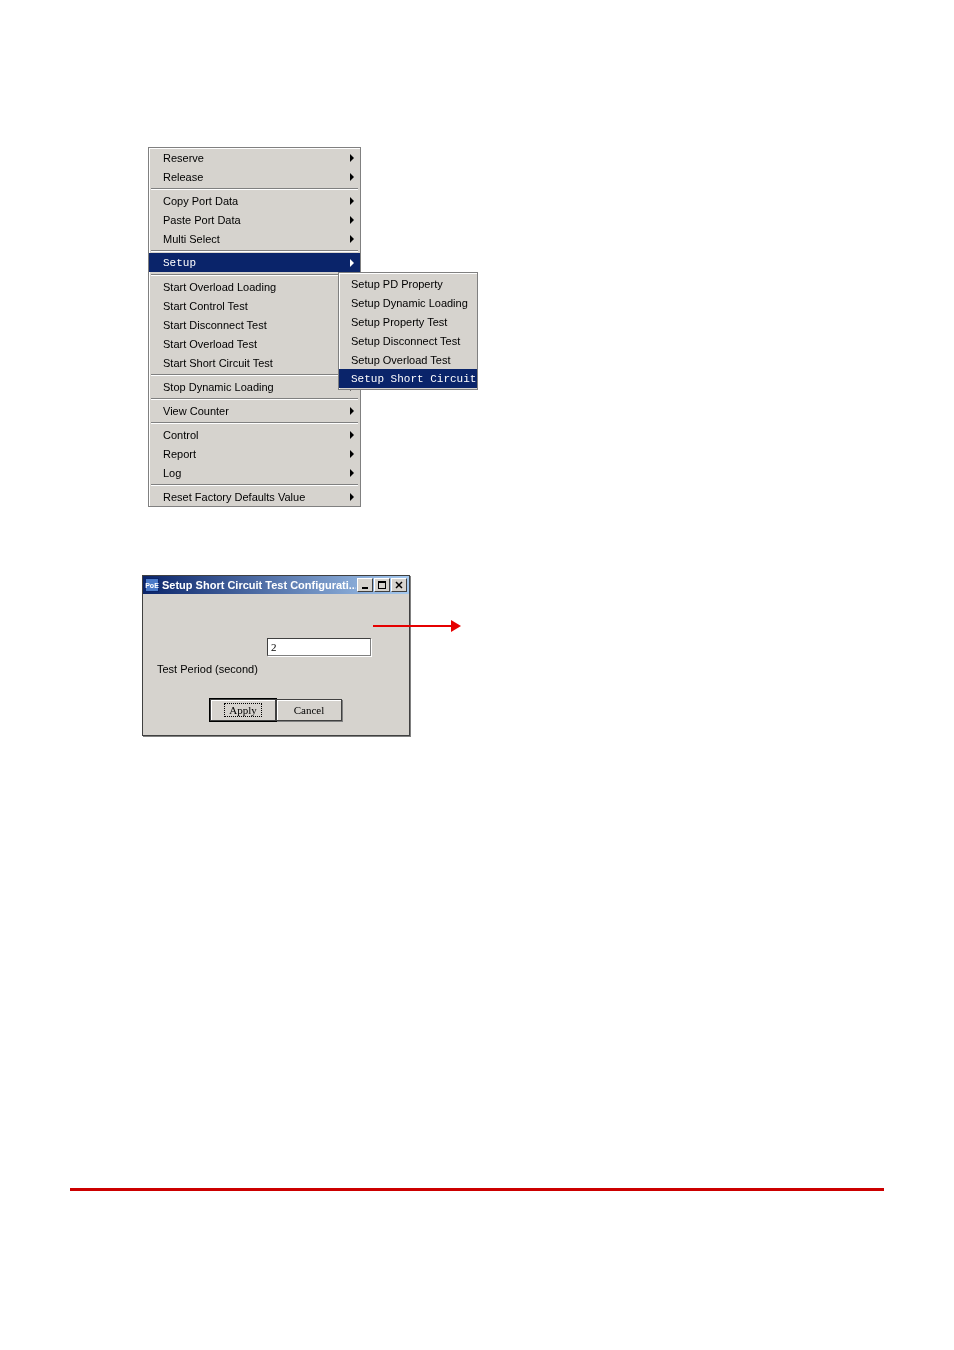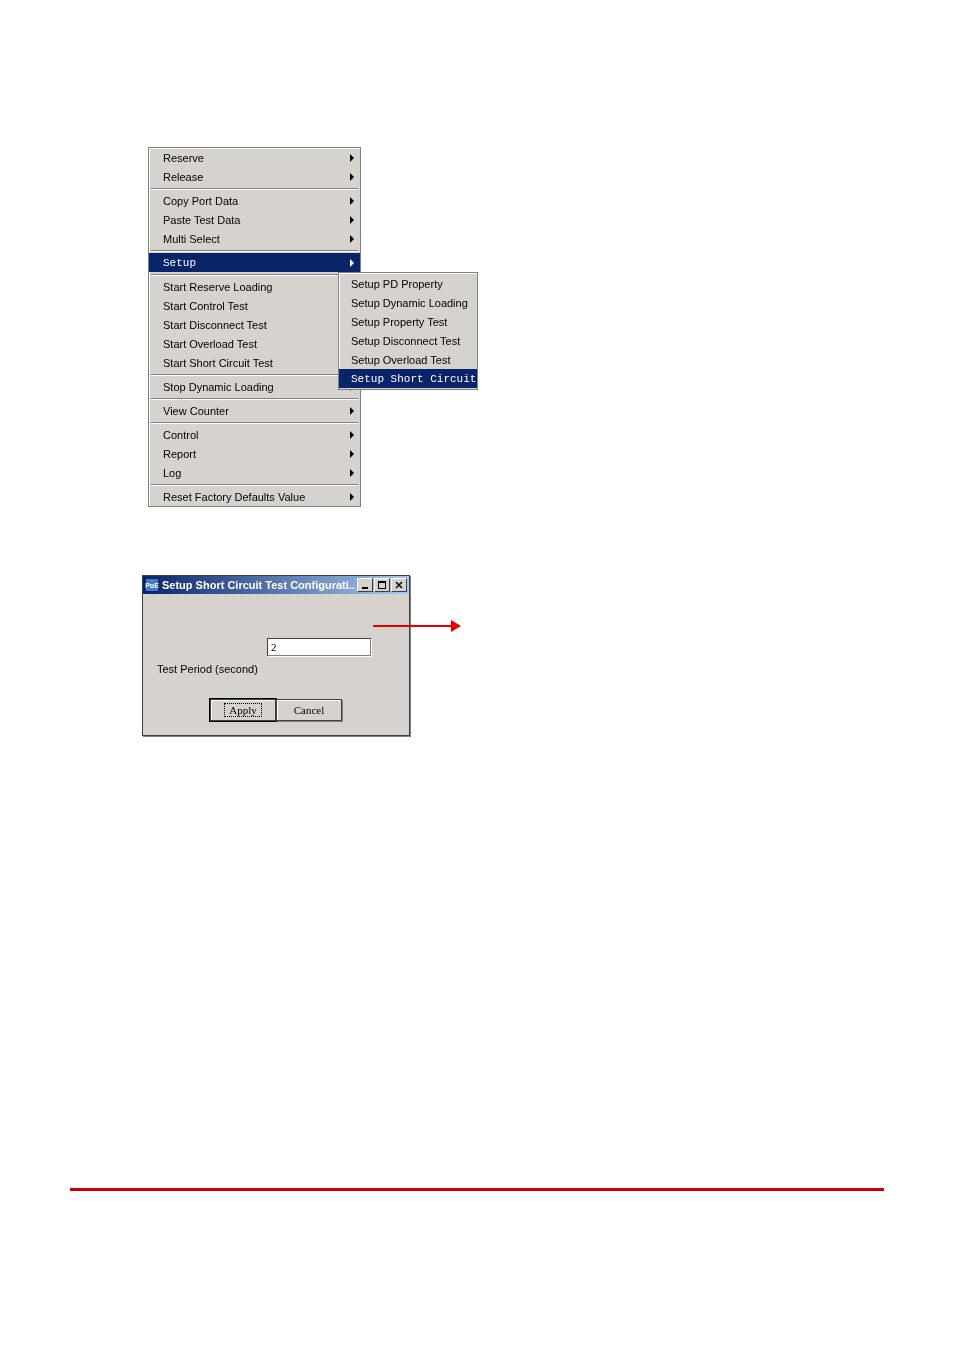--- a/index.html
+++ b/index.html
@@ -147,35 +147,35 @@
       <div class="menu-item">
         <span>Release</span>
         <span class="arrow"></span>
       </div>
       <div class="menu-sep"></div>
       <div class="menu-item">
         <span>Copy Port Data</span>
         <span class="arrow"></span>
       </div>
       <div class="menu-item">
-        <span>Paste Test Data</span>
+        <span>Paste Port Data</span>
         <span class="arrow"></span>
       </div>
       <div class="menu-item">
         <span>Multi Select</span>
         <span class="arrow"></span>
       </div>
       <div class="menu-sep"></div>
       <div class="menu-item hl">
         <span>Setup</span>
         <span class="arrow"></span>
       </div>
       <div class="menu-sep"></div>
       <div class="menu-item">
-        <span>Start Reserve Loading</span>
+        <span>Start Overload Loading</span>
         <span class="arrow"></span>
       </div>
       <div class="menu-item">
         <span>Start Control Test</span>
         <span class="arrow"></span>
       </div>
       <div class="menu-item">
         <span>Start Disconnect Test</span>
         <span class="arrow"></span>
       </div>

